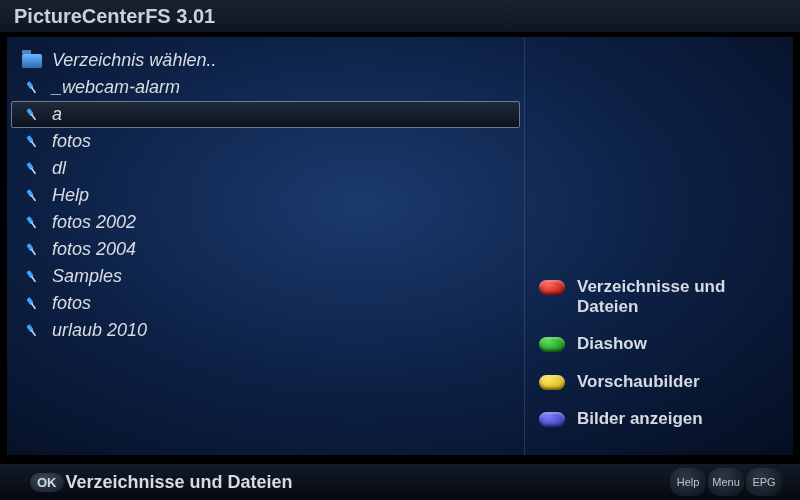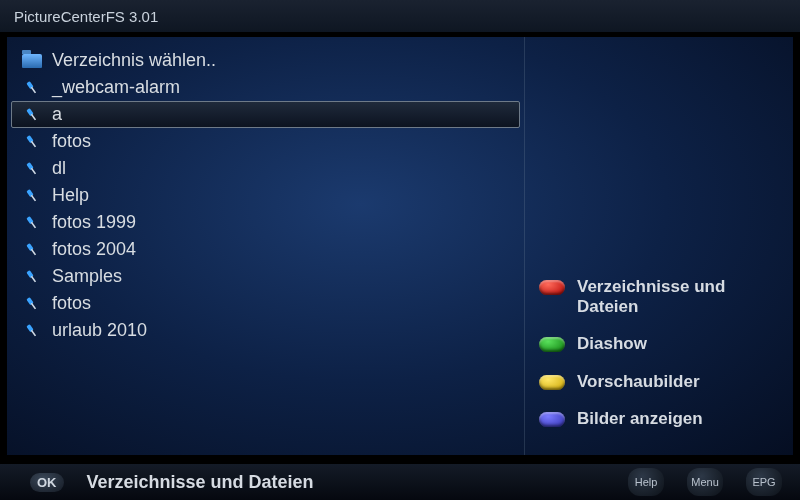--- a/index.html
+++ b/index.html
@@ -12,22 +12,22 @@
     position: relative;
   }
   .titlebar {
     height: 34px;
     background: linear-gradient(#1a2230, #0e1622);
     border-bottom: 2px solid #000;
     display: flex; align-items: center;
     padding: 0 14px;
   }
   .titlebar-text {
-    font-size: 15px;
-    font-weight: normal;
+    font-size: 20px;
+    font-weight: bold;
     color: #c9d2dc;
   }
   .main {
     position: absolute;
     top: 36px; left: 6px; right: 6px; bottom: 44px;
     background: radial-gradient(ellipse at 45% 40%, #1b3a6e 0%, #0d2146 50%, #050e22 100%);
     border: 1px solid #000;
     display: flex;
   }
   .left-pane {
@@ -38,20 +38,21 @@
   .list { list-style: none; }
   .list-item {
     display: flex; align-items: center;
     height: 27px;
     padding: 0 6px 0 10px;
     font-size: 18px;
     color: #d8dde2;
     cursor: pointer;
     border: 1px solid transparent;
     gap: 10px;
+    font-style: italic;
   }
   .list-item.selected {
     background: linear-gradient(#1f2a3b, #0c1320);
     border: 1px solid #6e7a88;
     border-radius: 2px;
   }
   .folder-icon {
     width: 20px; height: 14px;
     background: linear-gradient(#6fb6ff, #2a6bb0);
     border-radius: 2px 2px 1px 1px;
@@ -96,21 +97,21 @@
   .dot.blue   { background: radial-gradient(ellipse at 35% 30%, #7a7aff, #3030b0); }
   .legend-label { max-width: 180px; line-height: 1.15; }
   .footer {
     position: absolute;
     left: 0; right: 0; bottom: 0;
     height: 38px;
     background: linear-gradient(#141b27, #05080f);
     border-top: 2px solid #000;
     display: flex; align-items: center;
     padding: 0 18px 0 30px;
-    gap: 23px;
+    gap: 2px;
   }
   .ok-badge {
     font-size: 13px; font-weight: bold;
     color: #cfd6df;
     background: radial-gradient(ellipse at 40% 30%, #3a4758, #141a24);
     padding: 2px 7px;
     border-radius: 10px;
   }
   .footer-text {
     font-size: 18px; font-weight: bold;
@@ -198,21 +199,21 @@
         </li>
         <li class="list-item">
           <span class="pin-icon">
             <svg viewBox="0 0 20 16">
               <g transform="rotate(-35 10 8)">
                 <rect x="8" y="1" width="4" height="7" rx="1.2" fill="#3aa3ff"></rect>
                 <rect x="9.2" y="7" width="1.6" height="7" fill="#cfd9e4"></rect>
               </g>
             </svg>
           </span>
-          <span>fotos 1999</span>
+          <span>fotos 2002</span>
         </li>
         <li class="list-item">
           <span class="pin-icon">
             <svg viewBox="0 0 20 16">
               <g transform="rotate(-35 10 8)">
                 <rect x="8" y="1" width="4" height="7" rx="1.2" fill="#3aa3ff"></rect>
                 <rect x="9.2" y="7" width="1.6" height="7" fill="#cfd9e4"></rect>
               </g>
             </svg>
           </span>

